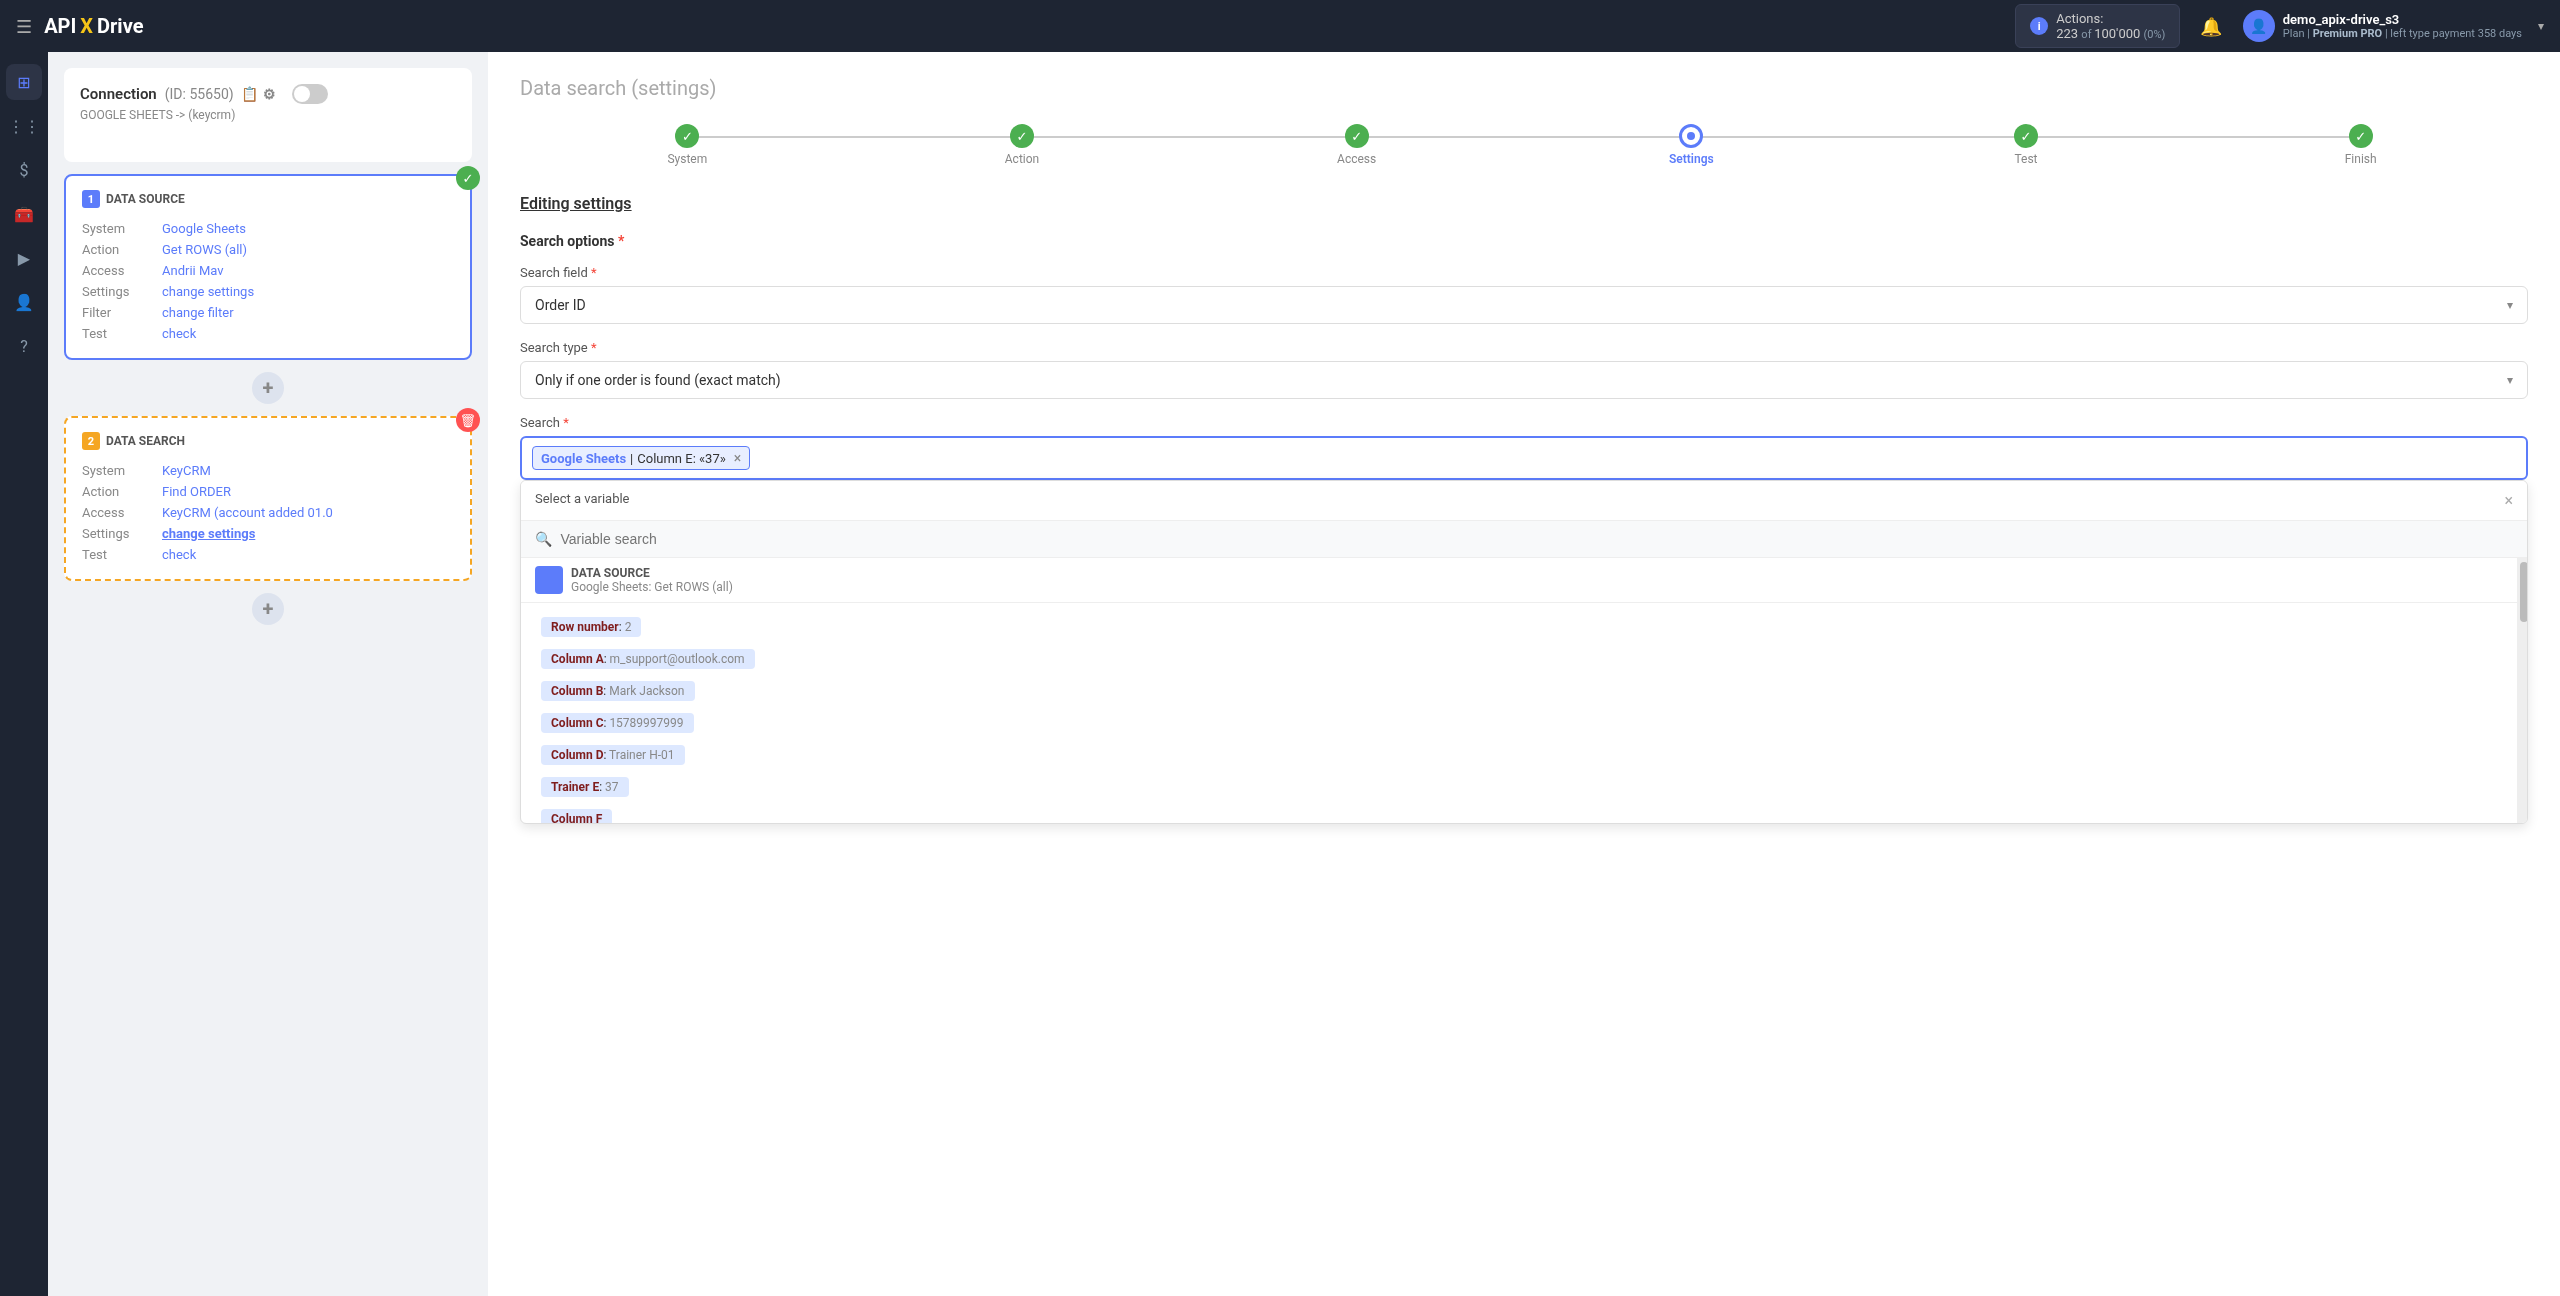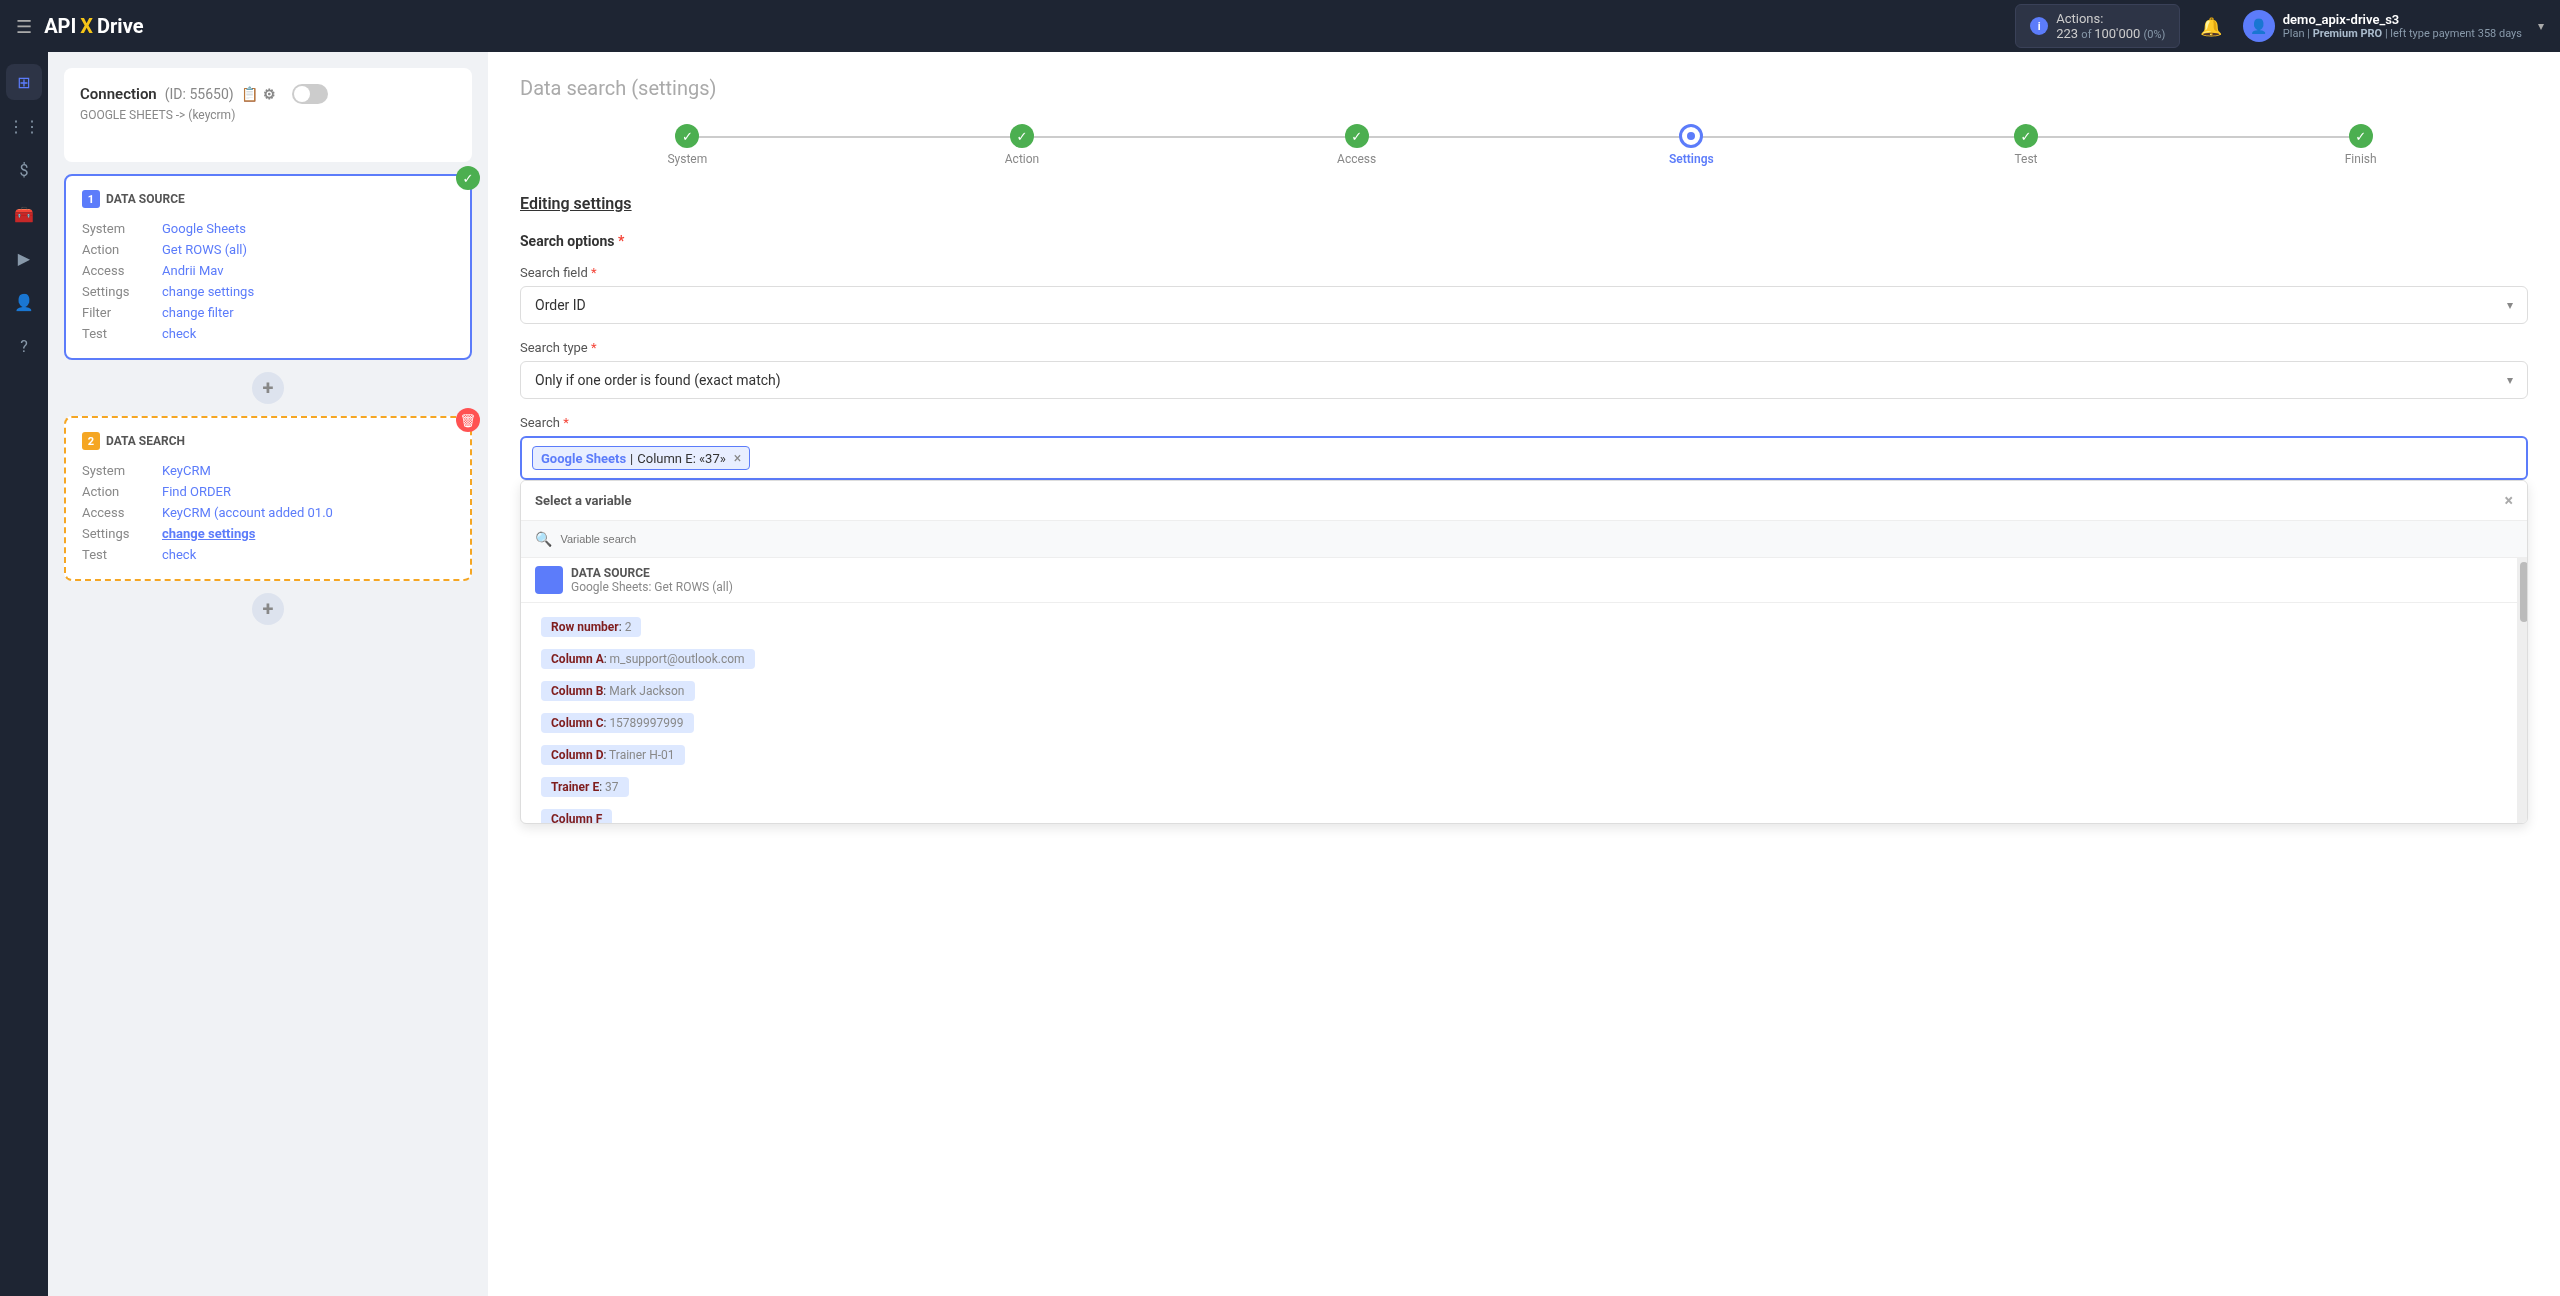--- a/index.html
+++ b/index.html
@@ -347,21 +347,21 @@
       align-items: center;
       padding: 10px 14px;
       border-bottom: 1px solid #eee;
       gap: 8px;
       background: #f8f9fa;
     }
     .var-search-icon { color: #aaa; font-size: 14px; }
     .var-search-input {
       border: none;
       background: transparent;
-      font-size: 11px;
+      font-size: 14px;
       color: #701a75;
       outline: none;
       flex: 1;
     }
     .dropdown-header-row {
       display: flex;
       align-items: center;
       padding: 8px 14px;
       gap: 8px;
       border-bottom: 1px solid #eee;
@@ -405,28 +405,26 @@
     .dropdown-scroll-inner { flex: 1; overflow: hidden; }
     .scrollbar-thumb {
       width: 8px;
       height: 60px;
       background: #bbb;
       border-radius: 4px;
       margin-left: 2px;
     }
     .select-var-header {
       display: flex;
-      align-items: center;
       justify-content: space-between;
       padding: 10px 14px;
       border-bottom: 1px solid #eee;
       font-size: 13px;
       color: #555;
       background: #fff;
-      font-weight: bold;
     }
     .select-var-header .close-x { color: #aaa; cursor: pointer; font-size: 16px; }
   </style>
 </head>
 <body>
 
 <nav class="topnav">
   <span style="font-size:18px;cursor:pointer;color:#aaa;">☰</span>
   <div class="topnav-logo">
     <span>API</span>

